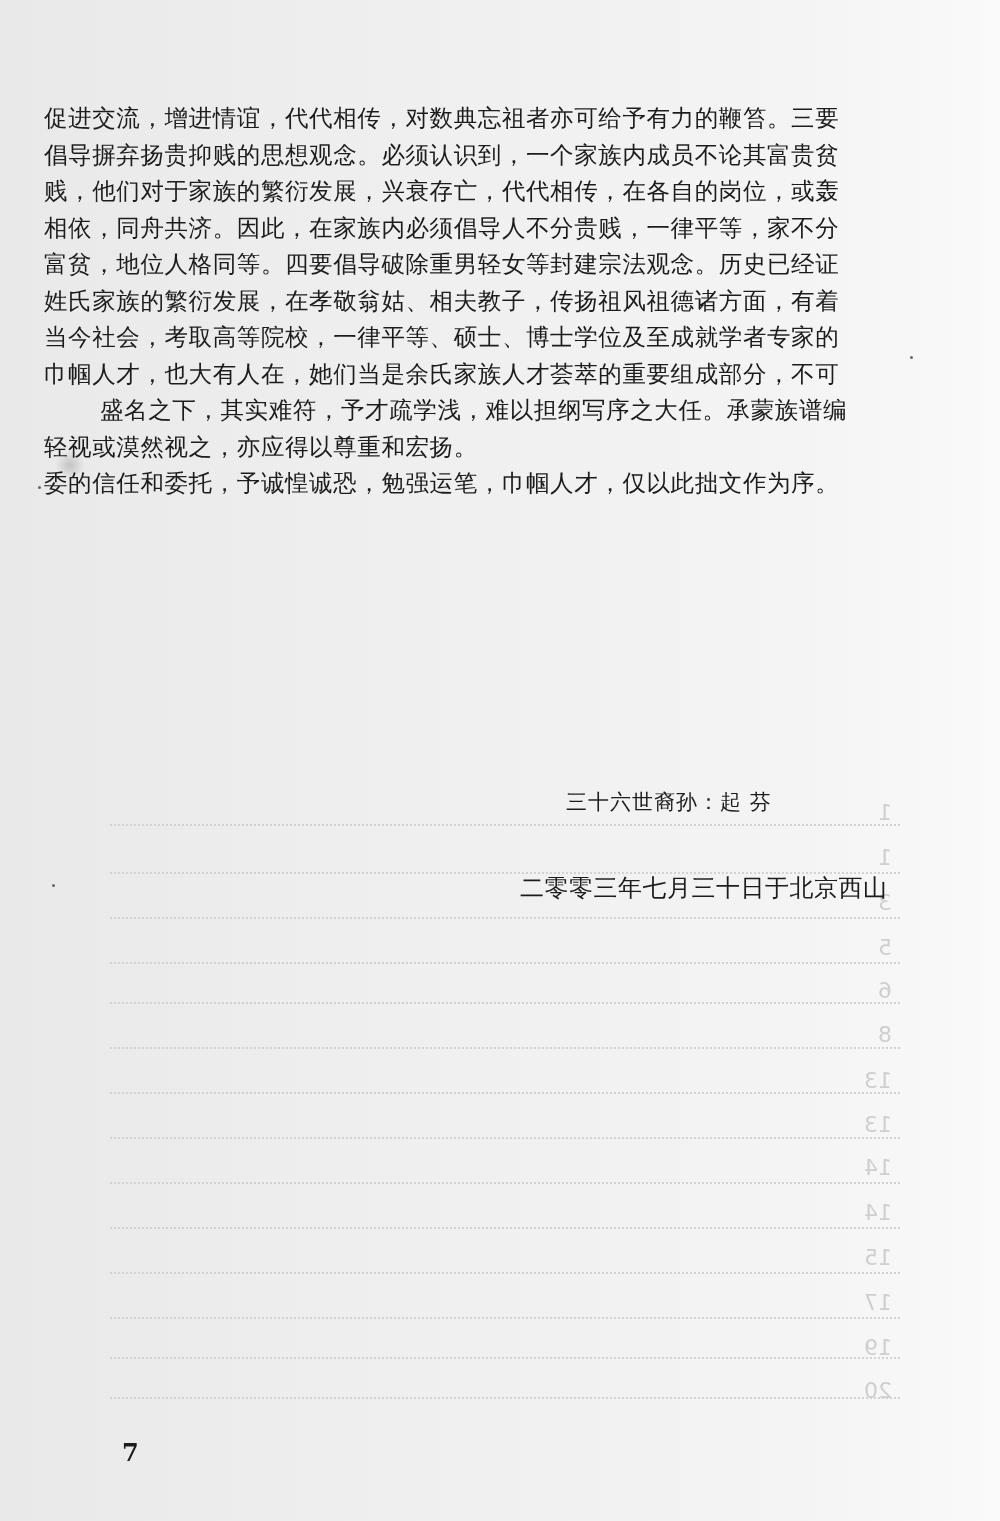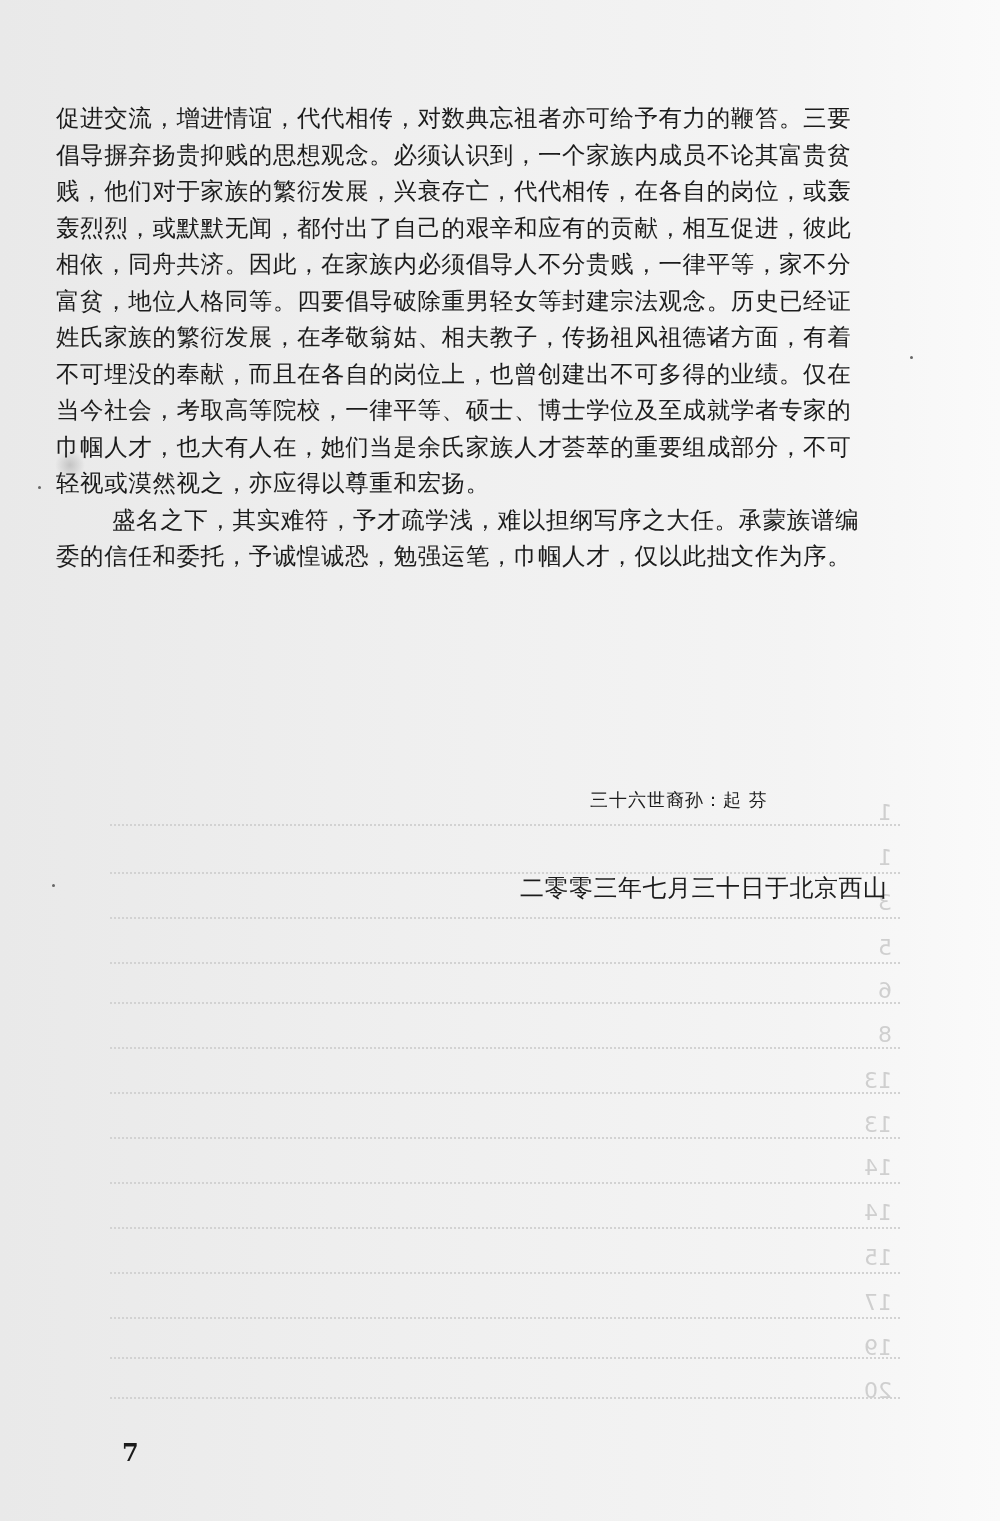--- a/index.html
+++ b/index.html
@@ -22,33 +22,33 @@
   }
   .bleed .row {
     position: absolute; left: 110px; width: 790px; height: 2px;
     border-bottom: 2px dotted #d2d2d2;
   }
   .bleed .num {
     position: absolute; right: 108px; font-size: 22px; color: #cfcfcf;
     transform: scaleX(-1);
   }
   .text-block {
-    position: absolute; left: 56px; top: 100px; width: 870px;
+    position: absolute; left: 44px; top: 100px; width: 870px;
   }
   .line {
     font-size: 23.5px;
     line-height: 36.5px;
     height: 36.5px;
     white-space: nowrap;
     letter-spacing: 0.6px;
     font-weight: 500;
   }
   .indent { padding-left: 56px; }
   .signature {
-    position: absolute; left: 590px; top: 788px; font-size: 18px; letter-spacing: 1px; white-space: nowrap;
+    position: absolute; left: 566px; top: 788px; font-size: 21px; letter-spacing: 1px; white-space: nowrap;
   }
   .date {
     position: absolute; left: 520px; top: 872px; font-size: 24px; letter-spacing: 0.5px; white-space: nowrap;
   }
   .page-number {
     position: absolute; left: 122px; top: 1438px; font-size: 24px; font-weight: bold;
     font-family: "DejaVu Serif", "Liberation Serif", serif;
   }
   .smudge {
     position: absolute; left: 55px; top: 450px; width: 30px; height: 30px; border-radius: 50%;
@@ -95,27 +95,25 @@
 
 <div class="smudge"></div>
 <div class="mark" style="left:38px; top:486px"></div>
 <div class="mark" style="left:910px; top:356px"></div>
 <div class="mark" style="left:52px; top:884px"></div>
 
 <div class="text-block">
   <div class="line">促进交流，增进情谊，代代相传，对数典忘祖者亦可给予有力的鞭笞。三要</div>
   <div class="line">倡导摒弃扬贵抑贱的思想观念。必须认识到，一个家族内成员不论其富贵贫</div>
   <div class="line">贱，他们对于家族的繁衍发展，兴衰存亡，代代相传，在各自的岗位，或轰</div>
-  <div class="line">轰烈烈，或默默无闻，都付出了自己的艰辛和应有的贡献，相互促进，彼此</div>
   <div class="line">相依，同舟共济。因此，在家族内必须倡导人不分贵贱，一律平等，家不分</div>
   <div class="line">富贫，地位人格同等。四要倡导破除重男轻女等封建宗法观念。历史已经证</div>
   <div class="line">姓氏家族的繁衍发展，在孝敬翁姑、相夫教子，传扬祖风祖德诸方面，有着</div>
-  <div class="line">不可埋没的奉献，而且在各自的岗位上，也曾创建出不可多得的业绩。仅在</div>
   <div class="line">当今社会，考取高等院校，一律平等、硕士、博士学位及至成就学者专家的</div>
   <div class="line">巾帼人才，也大有人在，她们当是余氏家族人才荟萃的重要组成部分，不可</div>
+  <div class="line indent">盛名之下，其实难符，予才疏学浅，难以担纲写序之大任。承蒙族谱编</div>
   <div class="line">轻视或漠然视之，亦应得以尊重和宏扬。</div>
-  <div class="line indent">盛名之下，其实难符，予才疏学浅，难以担纲写序之大任。承蒙族谱编</div>
   <div class="line">委的信任和委托，予诚惶诚恐，勉强运笔，巾帼人才，仅以此拙文作为序。</div>
 </div>
 
 <div class="signature">三十六世裔孙：起 芬</div>
 <div class="date">二零零三年七月三十日于北京西山</div>
 <div class="page-number">7</div>
 
 </body></html>

